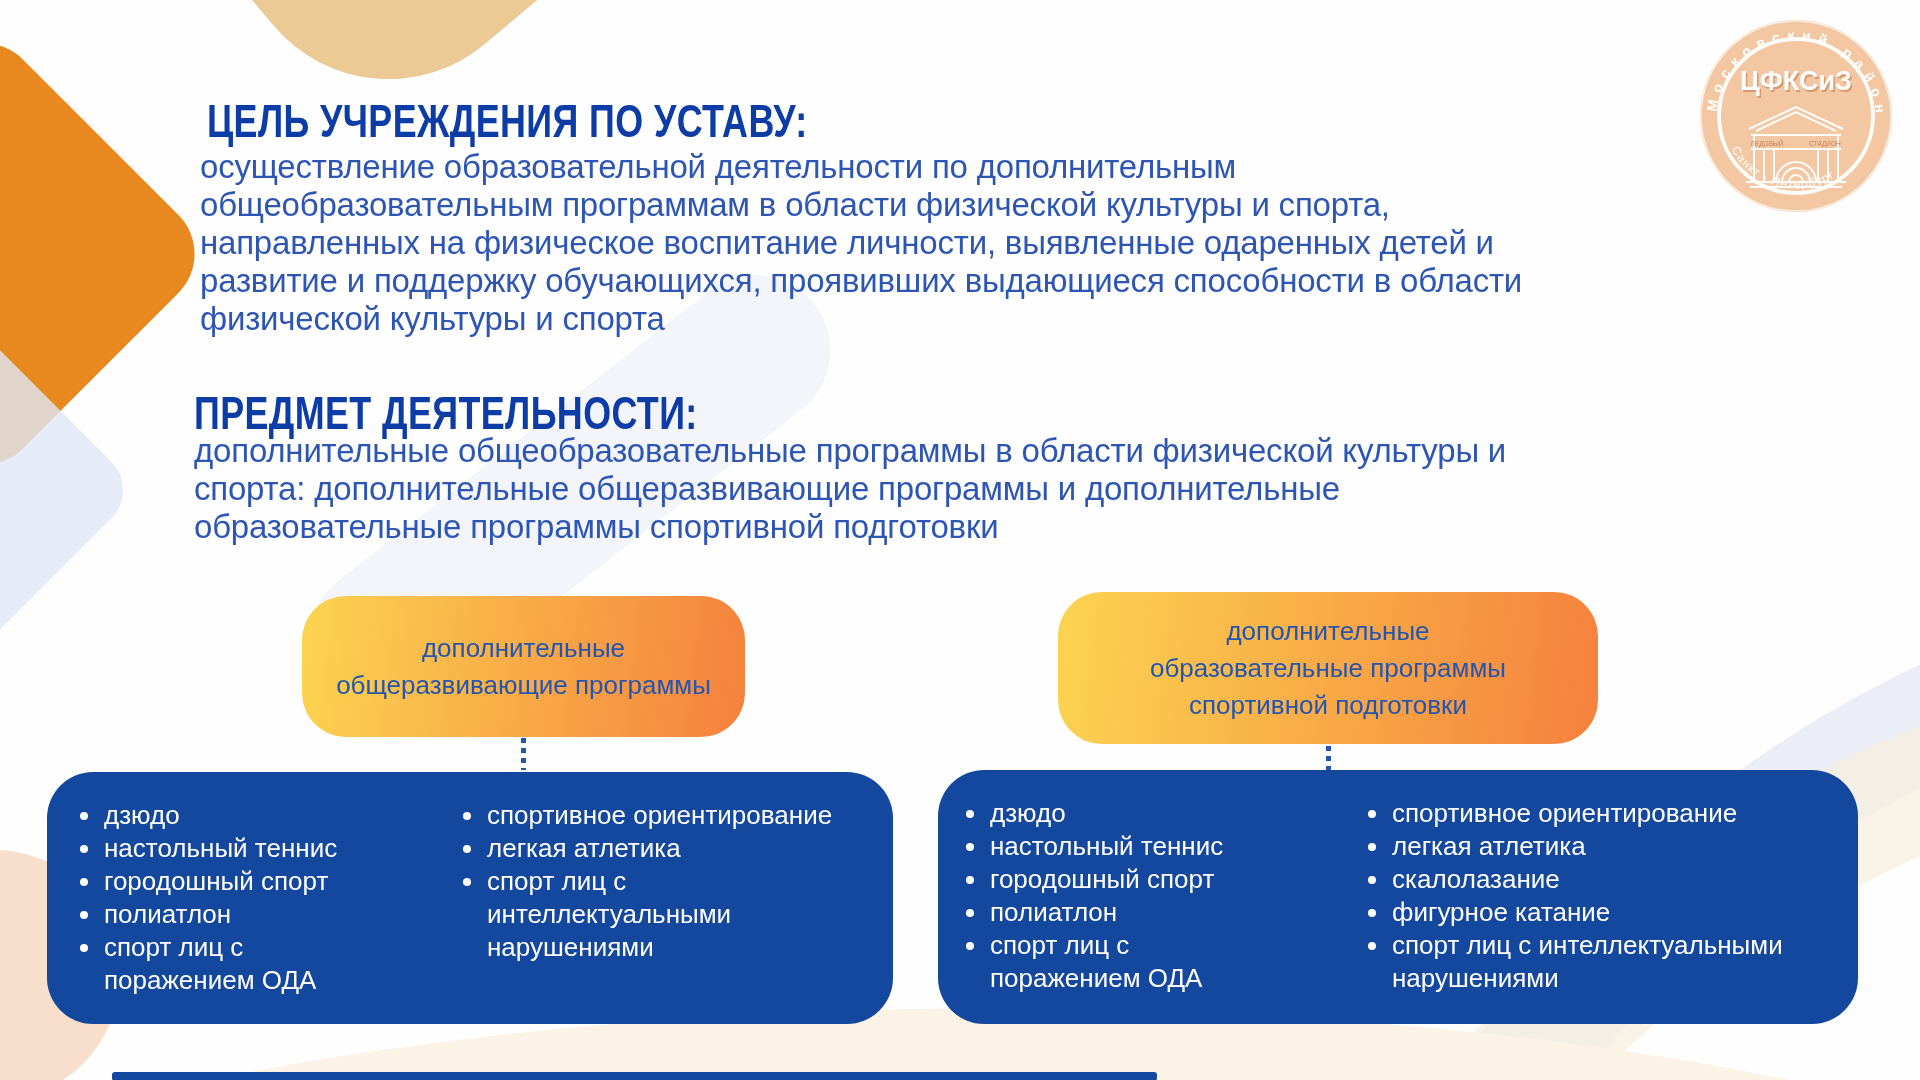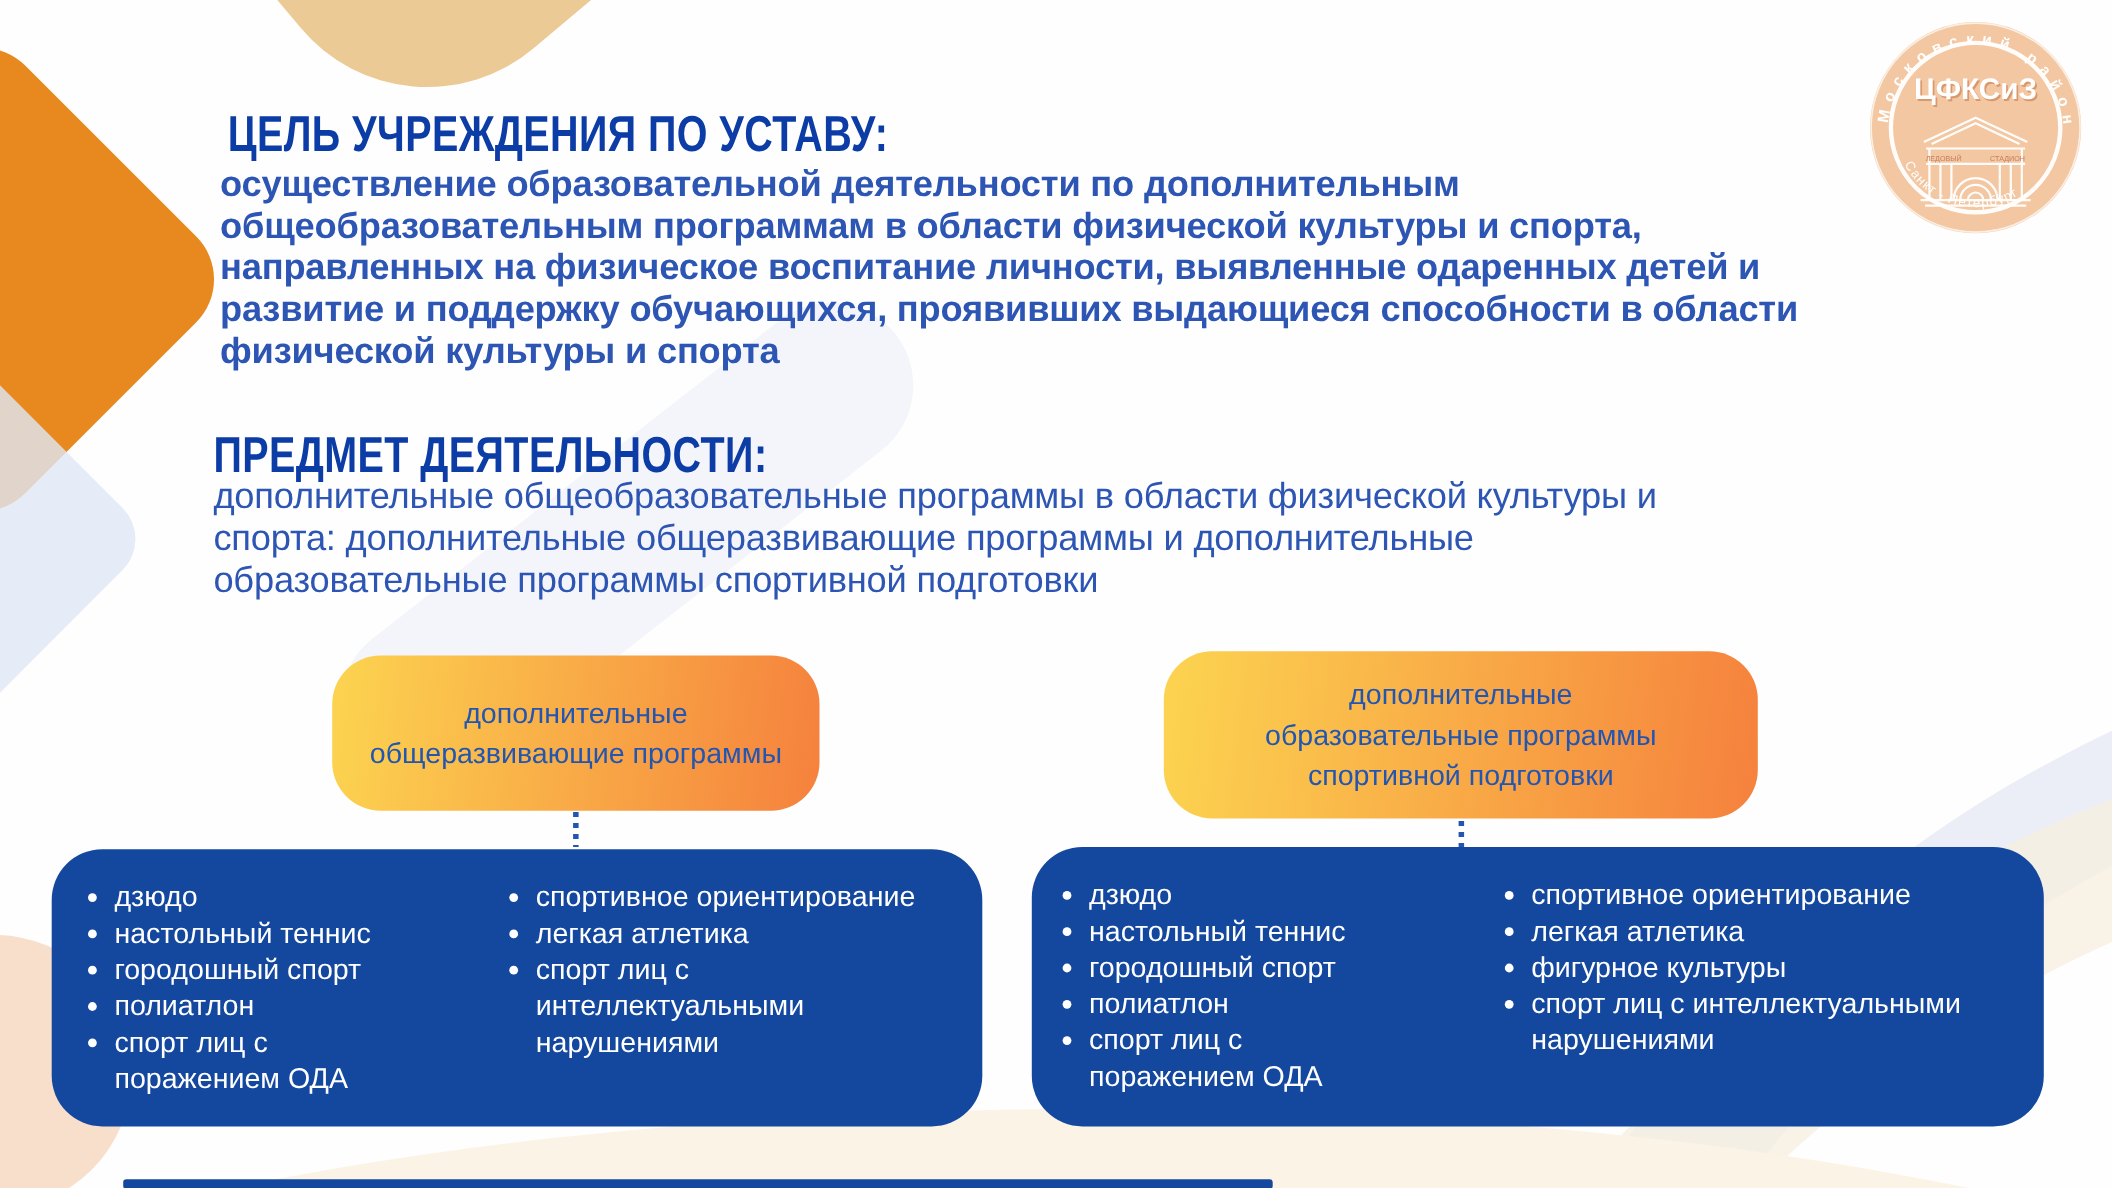--- a/index.html
+++ b/index.html
@@ -44,21 +44,21 @@
     position:absolute;z-index:2;color:var(--heading-blue);font-weight:bold;
     font-size:46px;white-space:nowrap;transform:scaleX(.78);transform-origin:left top;
     letter-spacing:.5px;
   }
   .h-goal{left:207px;top:94px;}
   .h-subject{left:194px;top:386px;}
   .body-text{
     position:absolute;z-index:2;color:var(--body-blue);font-size:33px;line-height:38px;
     white-space:pre-line;letter-spacing:-0.2px;
   }
-  .b-goal{left:200px;top:148px;width:1500px;font-weight:bold;}
+  .b-goal{left:200px;top:148px;width:1500px;}
   .b-subject{left:194px;top:432px;width:1500px;}
   
   .program-card{
     position:absolute;z-index:2;border-radius:44px;
     background:linear-gradient(97deg,var(--orange-gradient-start),var(--orange-gradient-end));
     display:flex;align-items:center;justify-content:center;text-align:center;
     color:#2356b0;font-size:26px;line-height:37px;
   }
   .pc-left{left:302px;top:596px;width:443px;height:141px;}
   .pc-right{left:1058px;top:592px;width:540px;height:152px;}
@@ -181,18 +181,19 @@
     <ul class="sport-list col1">
         <li>дзюдо</li>
         <li>настольный теннис</li>
         <li>городошный спорт</li>
         <li>полиатлон</li>
         <li>спорт лиц с поражением ОДА</li>
       </ul>
     <ul class="sport-list col2">
         <li>спортивное ориентирование</li>
         <li>легкая атлетика</li>
-        <li>фигурное культуры</li>
+        <li>скалолазание</li>
+        <li>фигурное катание</li>
         <li>спорт лиц с интеллектуальными нарушениями</li>
       </ul>
   </div>
 
 </div>
 
 </body></html>

